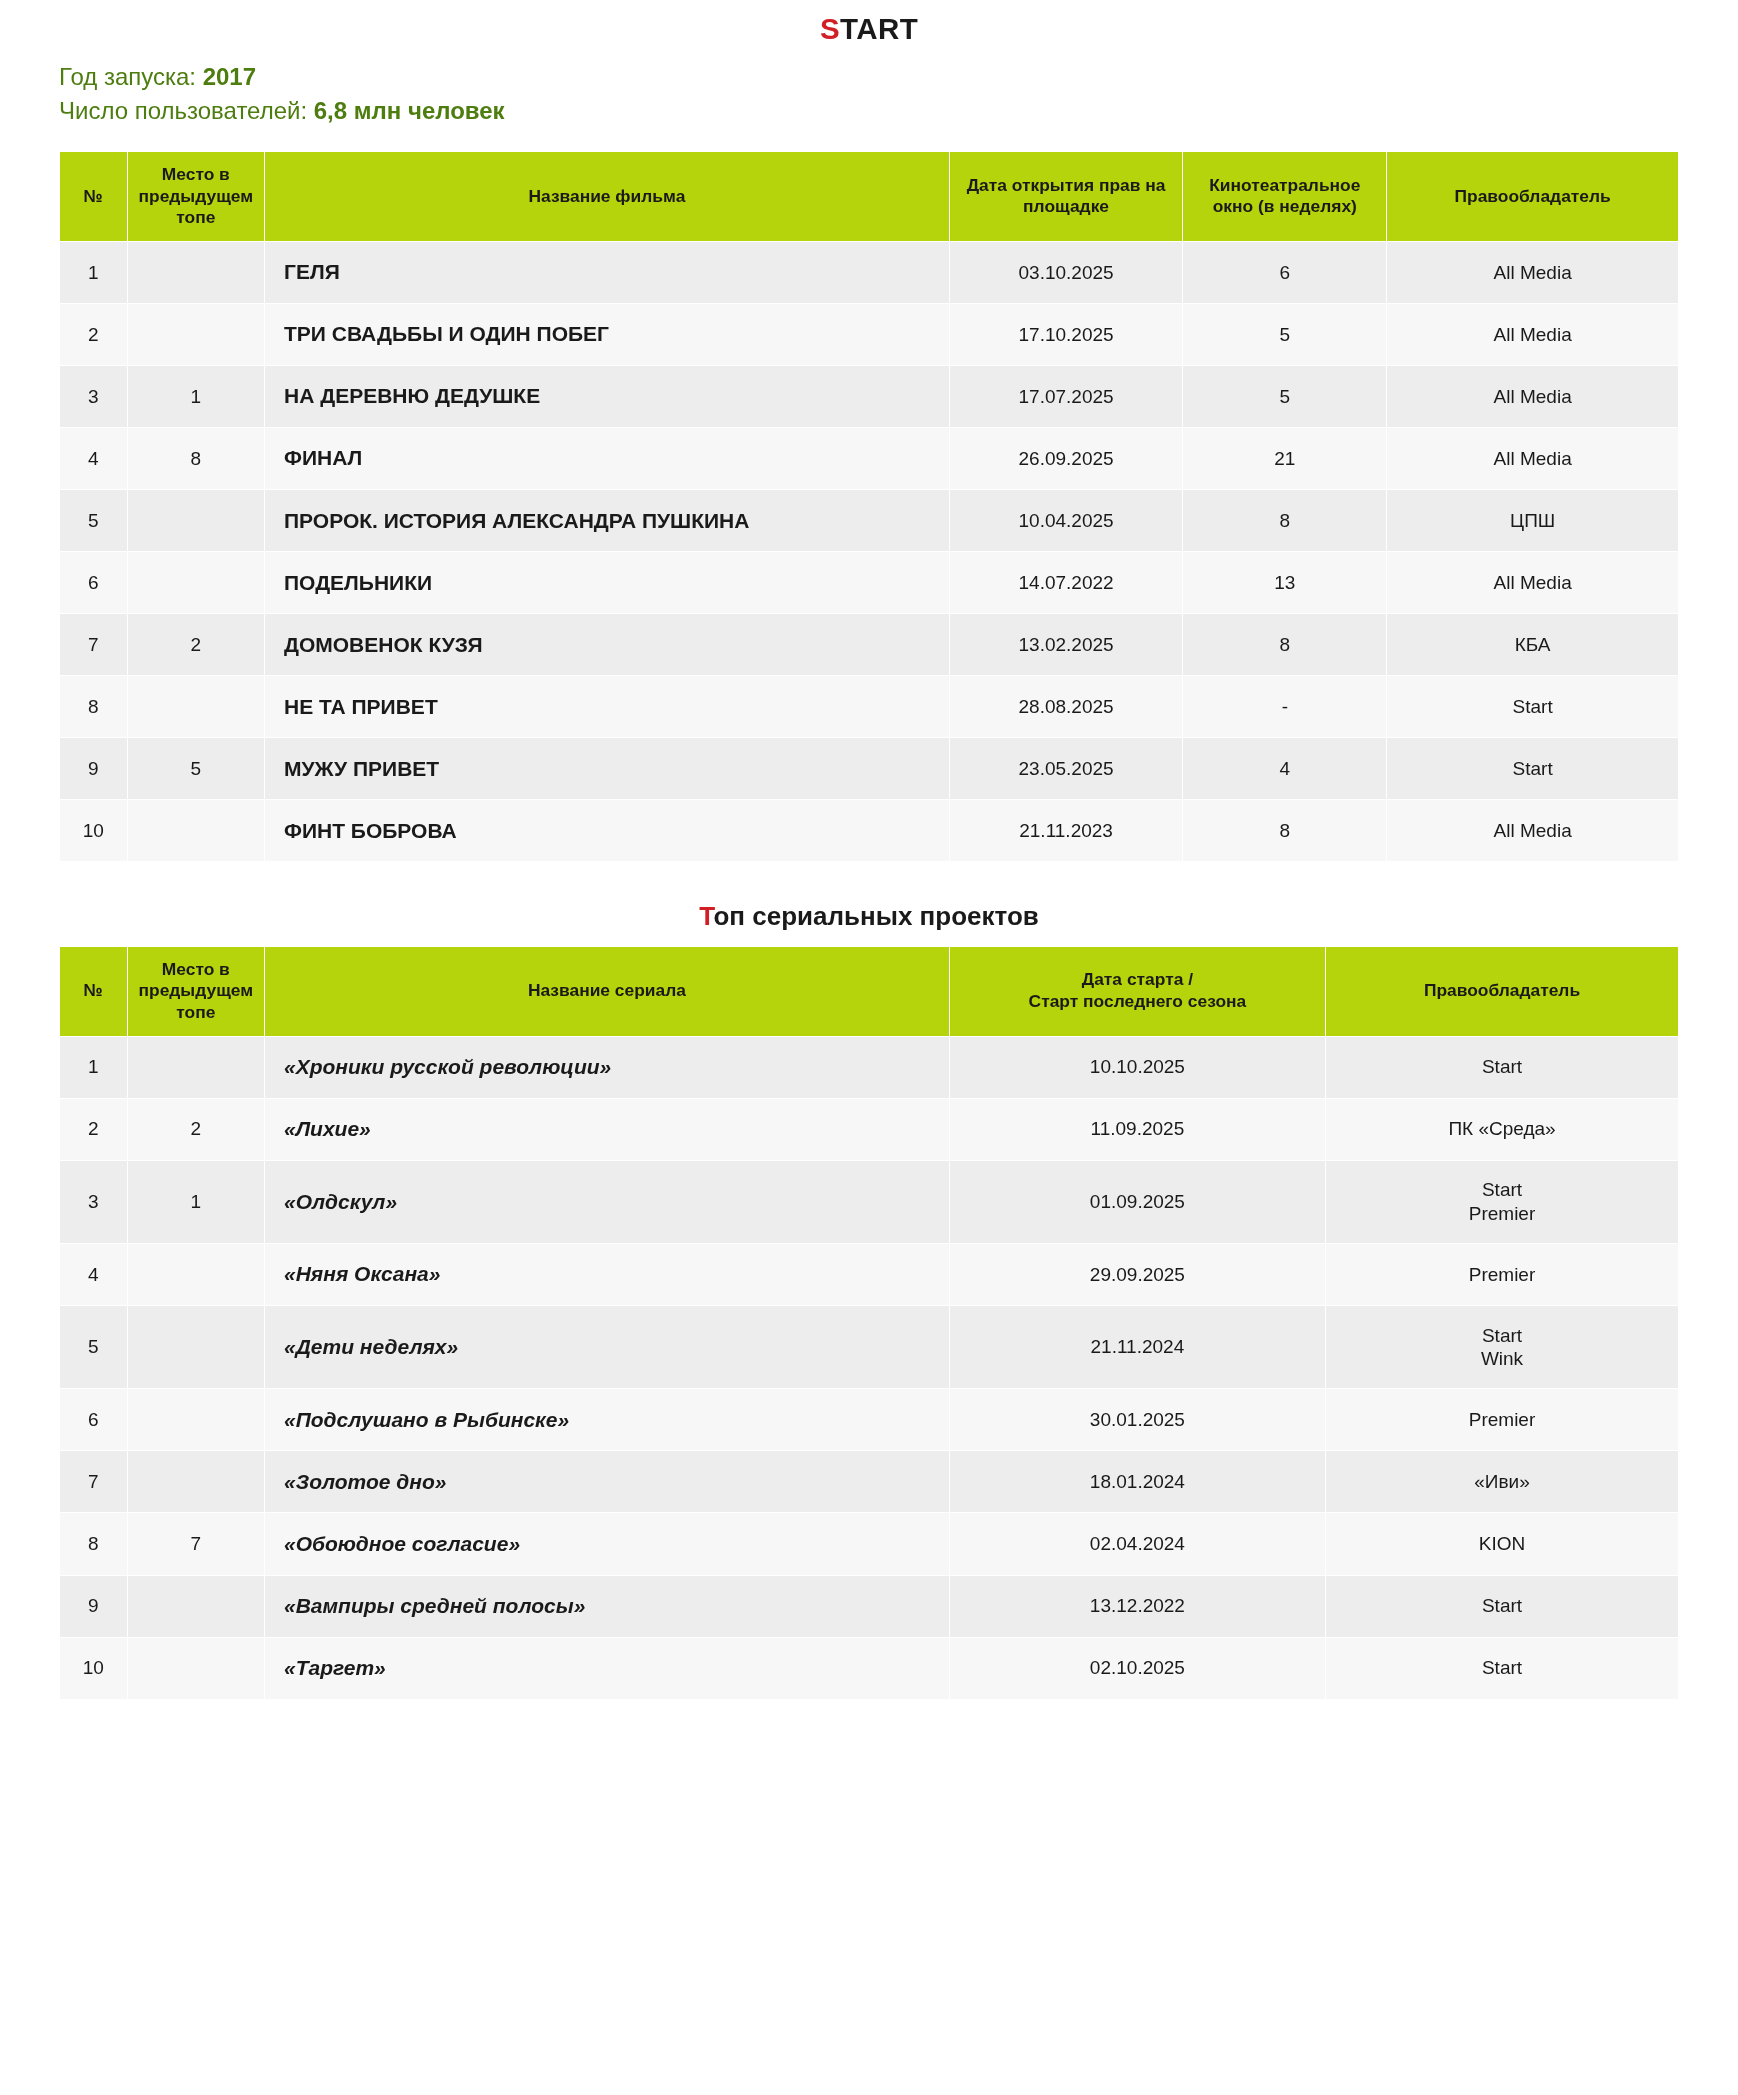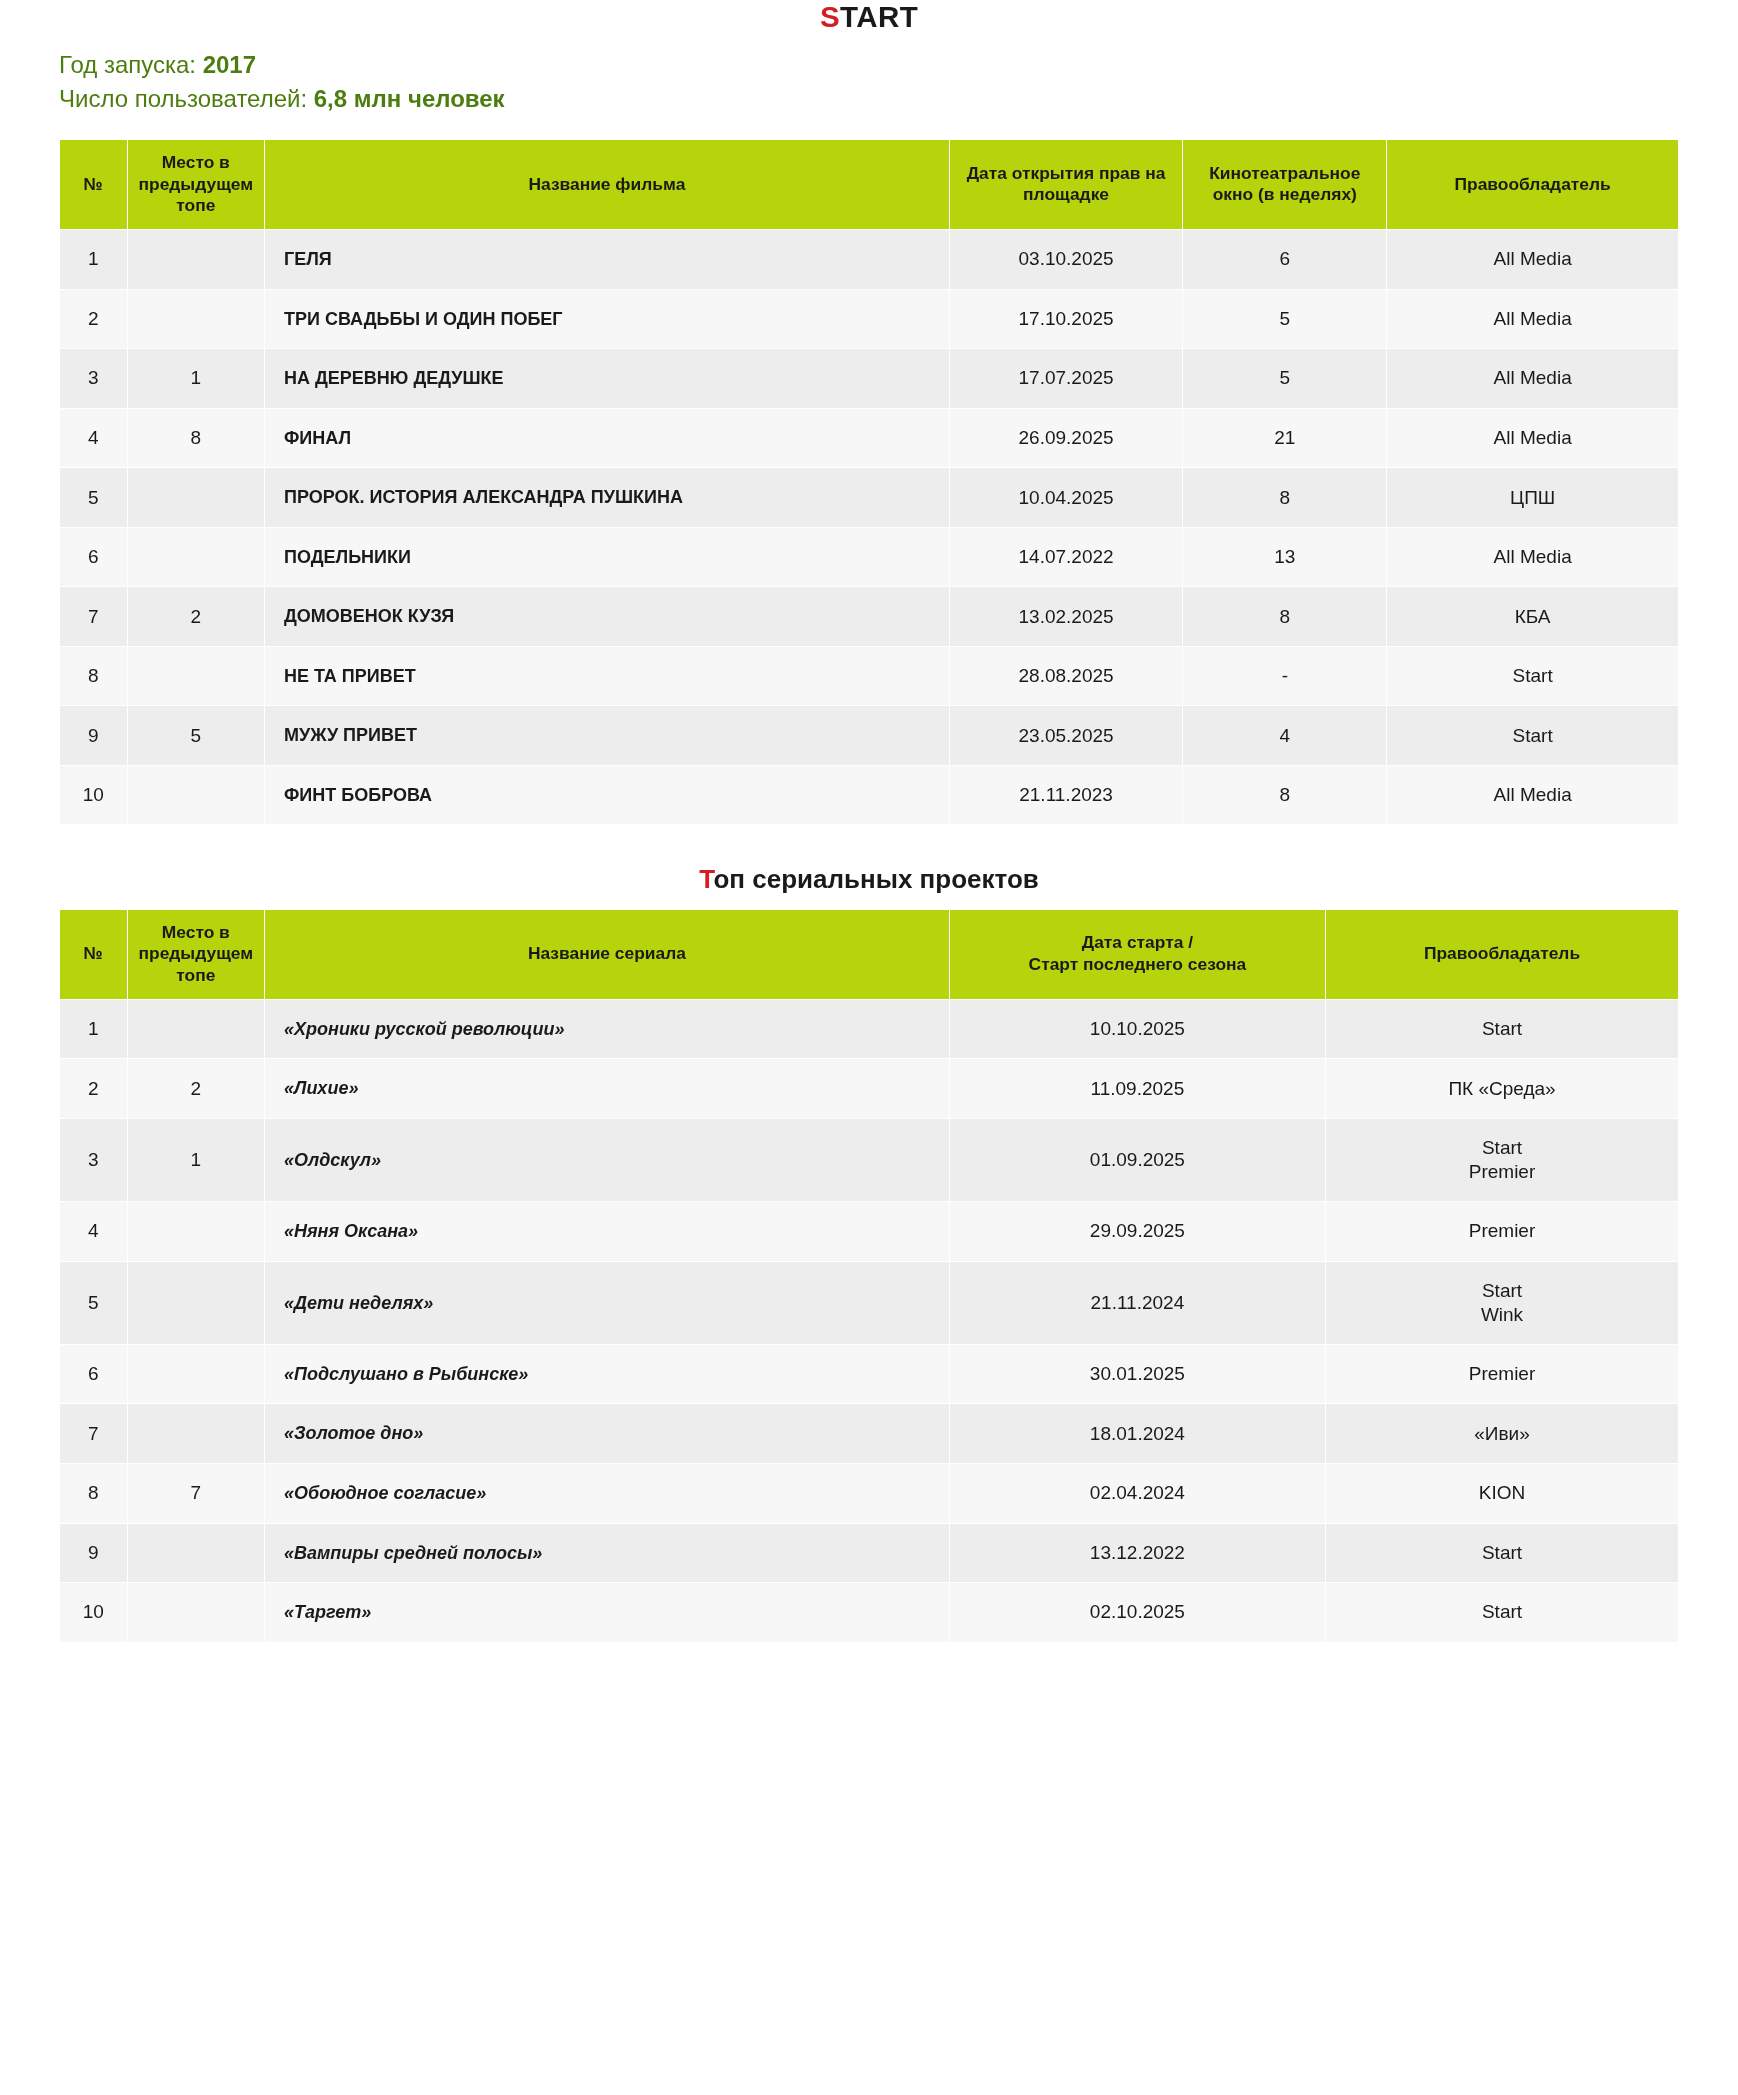--- a/index.html
+++ b/index.html
@@ -9,21 +9,21 @@
   }
   body {
     width: 1738px;
     font-family: "Liberation Sans", sans-serif;
     color: #1a1a1a;
     -webkit-font-smoothing: antialiased;
   }
   .page {
     width: 1738px;
     box-sizing: border-box;
-    padding: 0 59px 35px 59px;
+    padding: 12px 59px 35px 59px;
   }
   
   .brand {
     text-align: center;
     font-size: 29.5px;
     font-weight: bold;
     letter-spacing: 0.4px;
     margin: 0 0 14px 0;
     color: #1a1a1a;
   }
@@ -75,21 +75,21 @@
     vertical-align: middle;
     padding: 17.4px 8.7px;
     border: 1.7px solid #ffffff;
     background: #ededed;
     line-height: 1.25;
   }
   tr.alt td { background: #f7f7f7; }
   td.title-cell {
     text-align: left;
     font-weight: bold;
-    font-size: 18px;
+    font-size: 21px;
     padding-left: 19px;
   }
   td.title-cell.serial {
     font-style: italic;
   }
   .multi { white-space: pre-line; }
 
   
   .films col.c-num   { width: 64px; }
   .films col.c-prev  { width: 130px; }

